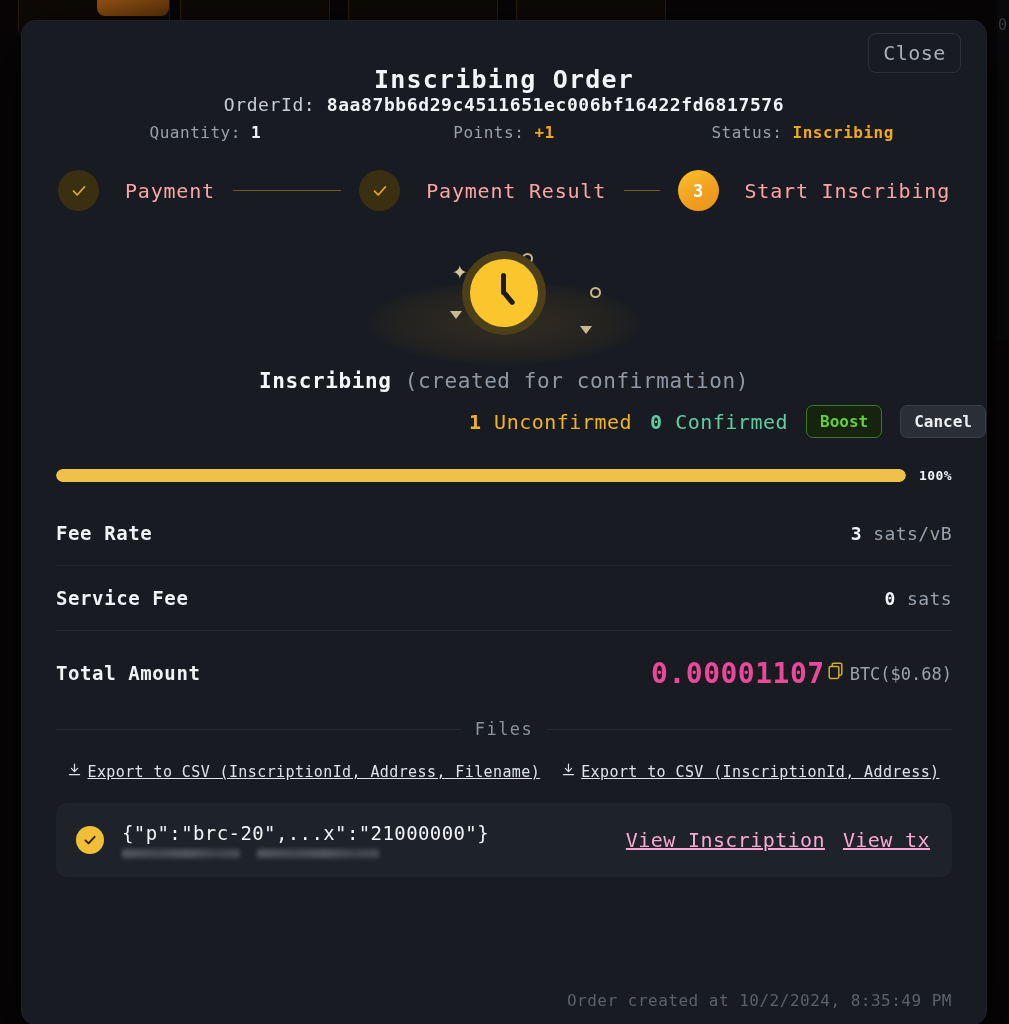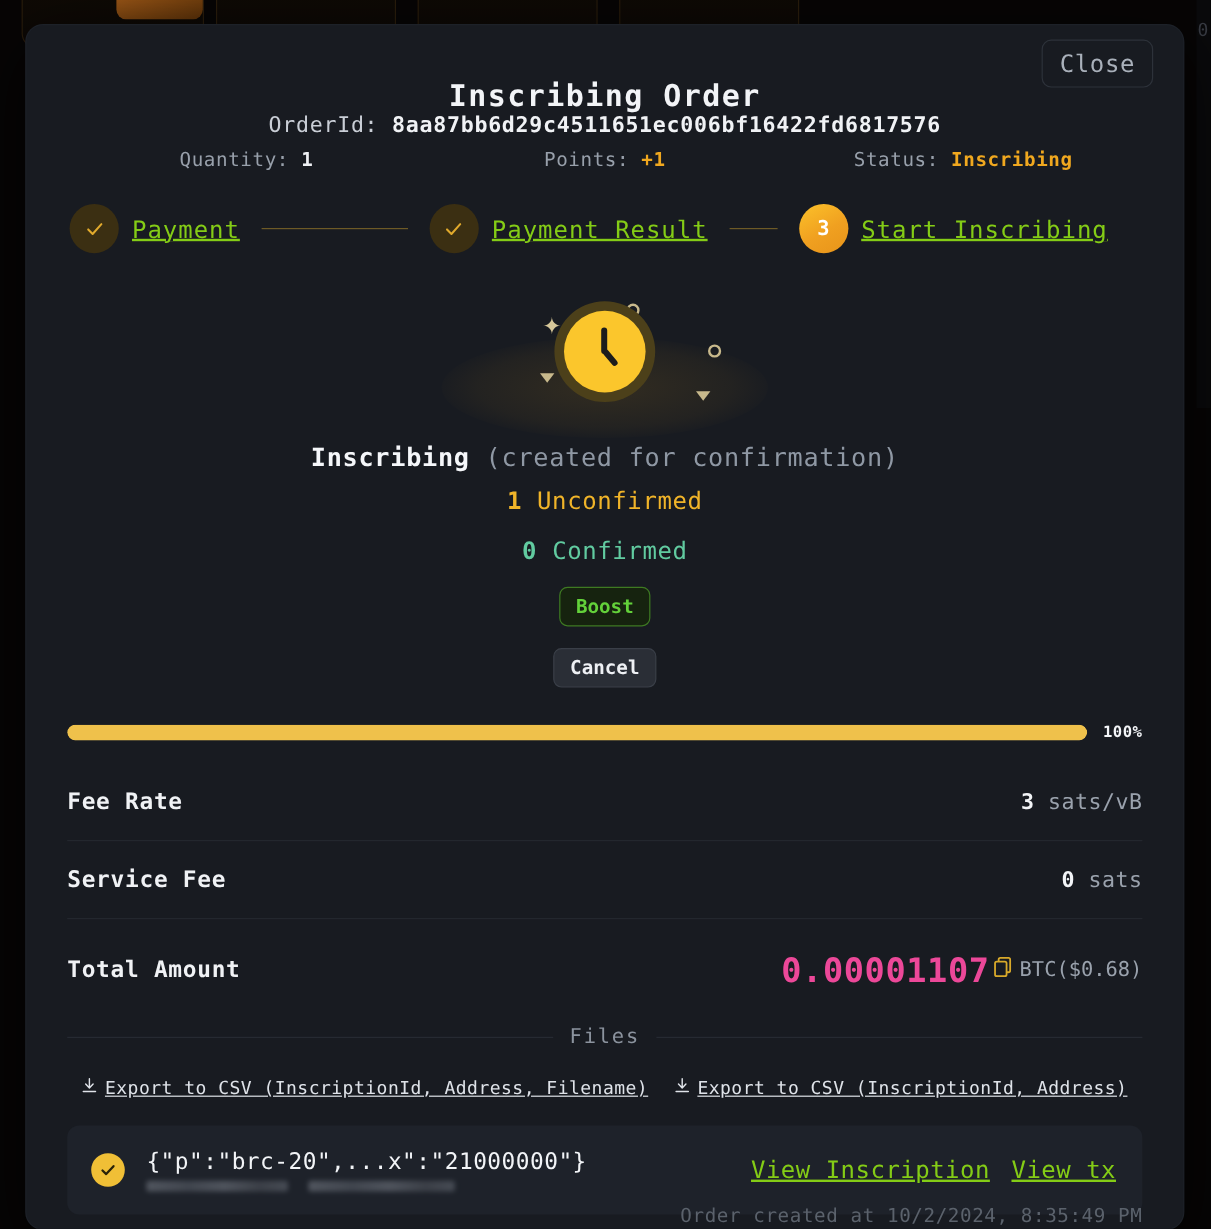--- a/index.html
+++ b/index.html
@@ -147,26 +147,25 @@
   }
   .step-bubble.done { background: #3b2f12; }
   .step-bubble.done svg { display: block; }
   .step-bubble.active {
     background: linear-gradient(150deg, #fcc22a 0%, #f0a020 55%, #e8941a 100%);
     color: #ffffff;
     font-size: 17px;
     font-weight: 700;
   }
   .step-label {
-    margin-left: 11px;
+    margin-left: 26px;
     font-size: 20px;
-    color: #84cc16;
+    color: #fca5a5;
     letter-spacing: 0.8px;
     white-space: nowrap;
-    text-decoration: underline;
   }
   .step-line {
     height: 1px;
     background: #6d5a26;
     margin: 0 18px;
   }
   .step-line.l1 { width: 122px; }
   .step-line.l2 { width: 40px; }
 
   
@@ -241,25 +240,24 @@
     text-align: center;
     margin-top: 6px;
     font-size: 21px;
     letter-spacing: 0.6px;
   }
   .status-line .s-strong { color: #f5f7fa; font-weight: 700; }
   .status-line .s-dim { color: #8f98a4; }
 
   .counts-row {
     display: flex;
-    justify-content: center;
+    justify-content: flex-end;
     align-items: center;
     gap: 18px;
     margin-top: 12px;
-    flex-direction: column;
   }
   .count-unconf { color: #f0b429; font-size: 20px; letter-spacing: 0.5px; }
   .count-conf   { color: #61cba0; font-size: 20px; letter-spacing: 0.5px; }
   .count-unconf b, .count-conf b { font-weight: 700; }
   .btn-boost {
     background: #16230f;
     border: 1px solid #3e7a22;
     color: #63d13a;
     border-radius: 7px;
     padding: 6px 13px;
@@ -398,32 +396,32 @@
     height: 9px;
     border-radius: 2px;
     background: linear-gradient(90deg, #5a5f68 0%, #474c55 30%, #585d66 55%, #41454d 80%, #4e535c 100%);
     filter: blur(2px);
     opacity: 0.85;
   }
   .redacted.r1 { width: 118px; }
   .redacted.r2 { width: 122px; }
   .file-links { display: flex; gap: 18px; flex: 0 0 auto; }
   .file-link {
-    color: #84cc16;
+    color: #f9a8d4;
     font-size: 20px;
     letter-spacing: 0.4px;
     text-decoration: underline;
     cursor: pointer;
     white-space: nowrap;
   }
 
   .created-at {
     position: absolute;
     right: 34px;
-    bottom: 2px;
+    bottom: 14px;
     color: #5b626c;
     font-size: 16px;
     letter-spacing: 0.5px;
   }
 </style>
 </head>
 <body>
 
 <div id="backdrop">
   <div class="bg-card c1"></div>

